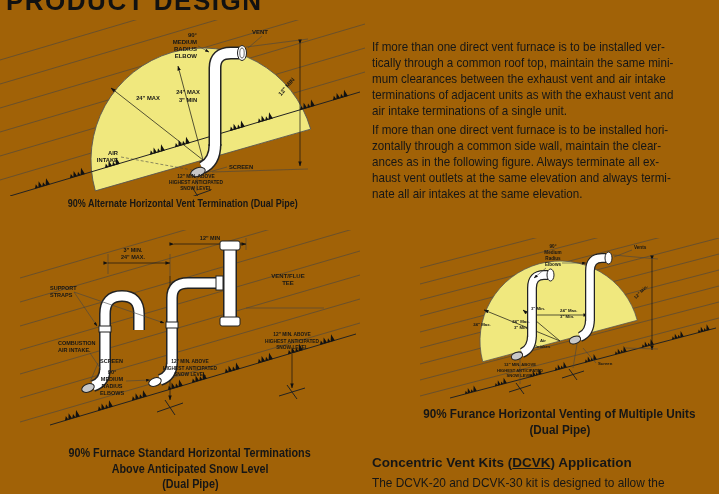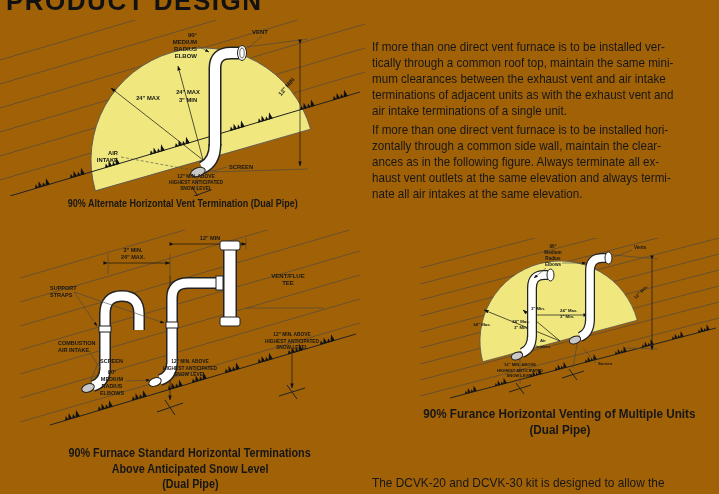--- a/index.html
+++ b/index.html
@@ -294,15 +294,18 @@
     <text x="100" y="128" text-anchor="middle" font-size="4.1">12" MIN. ABOVE</text>
     <text x="100" y="133.5" text-anchor="middle" font-size="4.1">HIGHEST ANTICIPATED</text>
     <text x="100" y="139" text-anchor="middle" font-size="4.1">SNOW LEVEL</text>
     <text x="178" y="127" font-size="4.3">Screen</text>
   </svg>
   <div class="abs cap" style="left:400px;top:406px;width:319px;font-size:13px">
     <span class="squeeze">90% Furance Horizontal Venting of Multiple Units</span><br>
     <span class="squeeze">(Dual Pipe)</span>
   </div>
 
+  <div class="abs cv-head" style="left:372px;top:455px">
+    <span>Concentric Vent Kits (</span><span style="text-decoration:underline">DCVK</span><span>) Application</span>
+  </div>
   <div class="abs cv-body" style="left:372px;top:475px">The DCVK-20 and DCVK-30 kit is designed to allow the</div>
 
 </div>
 
 </body></html>

